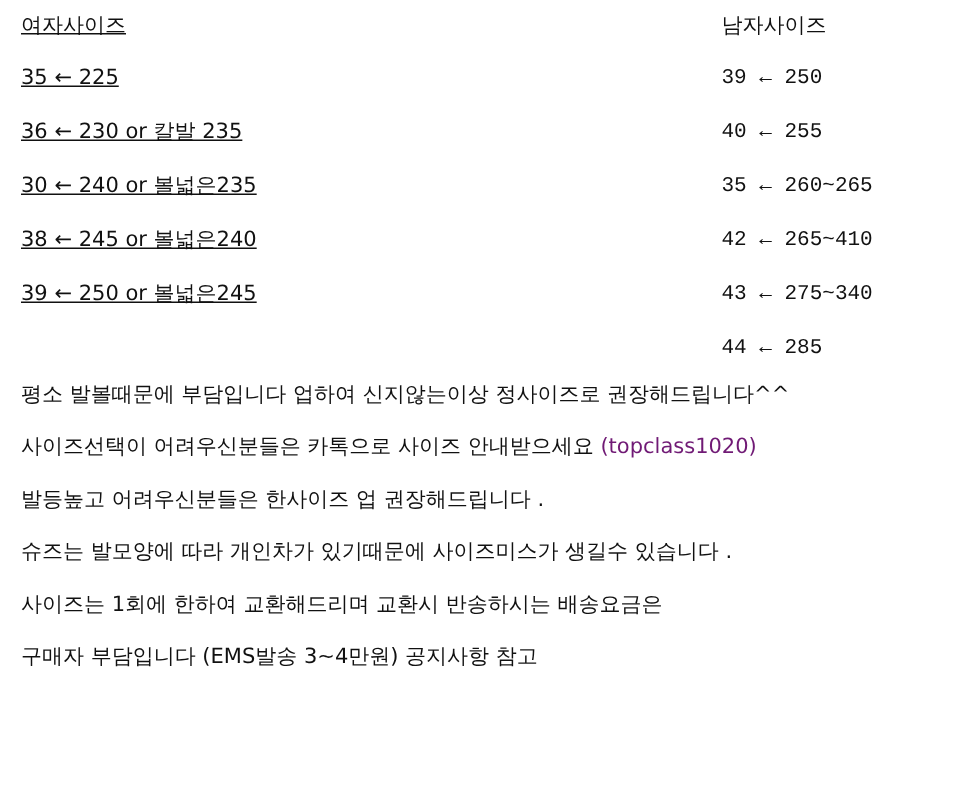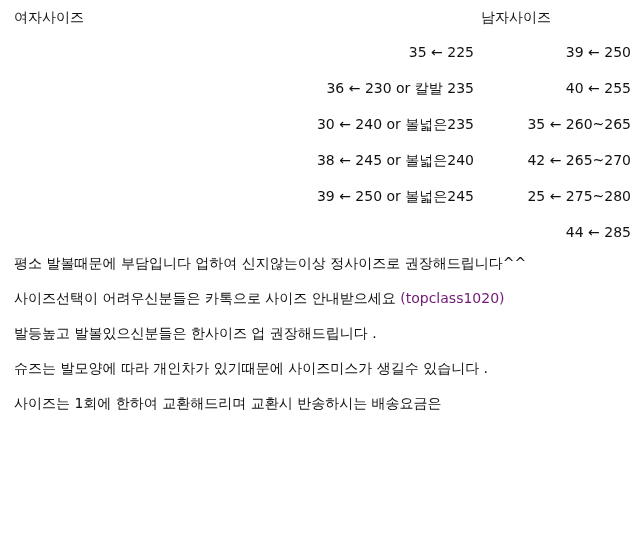--- a/index.html
+++ b/index.html
@@ -18,44 +18,45 @@
   .page {
     position: relative;
     width: 638px;
     height: 535px;
   }
   .col-women {
     position: absolute;
     left: 14px;
     top: 8px;
     width: 460px;
+    text-decoration: underline;
   }
   .col-men {
     position: absolute;
     left: 481px;
     top: 8px;
     width: 150px;
   }
   .head {
     font-size: 14px;
     line-height: 18px;
     color: #111111;
     margin-bottom: 17px;
     white-space: nowrap;
   }
   .size-line {
     font-size: 14px;
     line-height: 18px;
     color: #111111;
     margin-bottom: 18px;
     white-space: nowrap;
-    text-align: right;
   }
   .col-men .size-line {
     margin-bottom: 18px;
+    font-family: Liberation Mono, monospace;
   }
   .notes {
     position: absolute;
     left: 14px;
     top: 254px;
     width: 615px;
   }
   .note {
     font-size: 14px;
     line-height: 18px;
@@ -79,26 +80,27 @@
     <div class="size-line">30 ← 240  or 볼넓은235</div>
     <div class="size-line">38 ←  245 or 볼넓은240</div>
     <div class="size-line">39 ← 250  or 볼넓은245</div>
   </div>
 
   <div class="col-men">
     <div class="head">남자사이즈</div>
     <div class="size-line">39 ← 250</div>
     <div class="size-line">40 ← 255</div>
     <div class="size-line">35 ←  260~265</div>
-    <div class="size-line">42 ←  265~270</div>
-    <div class="size-line">25 ← 275~280</div>
+    <div class="size-line">42 ←  265~410</div>
+    <div class="size-line">43 ← 275~340</div>
     <div class="size-line">44 ← 285</div>
   </div>
 
   <div class="notes">
     <div class="note">평소 발볼때문에 부담입니다 업하여 신지않는이상 정사이즈로 권장해드립니다^^</div>
     <div class="note"><span>사이즈선택이 어려우신분들은 카톡으로 사이즈 안내받으세요 </span><span class="kakao-id">(topclass1020)</span></div>
-    <div class="note">발등높고 발볼있으신분들은 한사이즈 업 권장해드립니다 .</div>
+    <div class="note">발등높고 어려우신분들은 한사이즈 업 권장해드립니다 .</div>
     <div class="note">슈즈는 발모양에 따라 개인차가 있기때문에 사이즈미스가 생길수 있습니다 .</div>
     <div class="note">사이즈는 1회에 한하여 교환해드리며 교환시 반송하시는 배송요금은</div>
+    <div class="note">구매자 부담입니다 (EMS발송 3~4만원) 공지사항 참고</div>
   </div>
 
 </div>
 
 </body></html>

